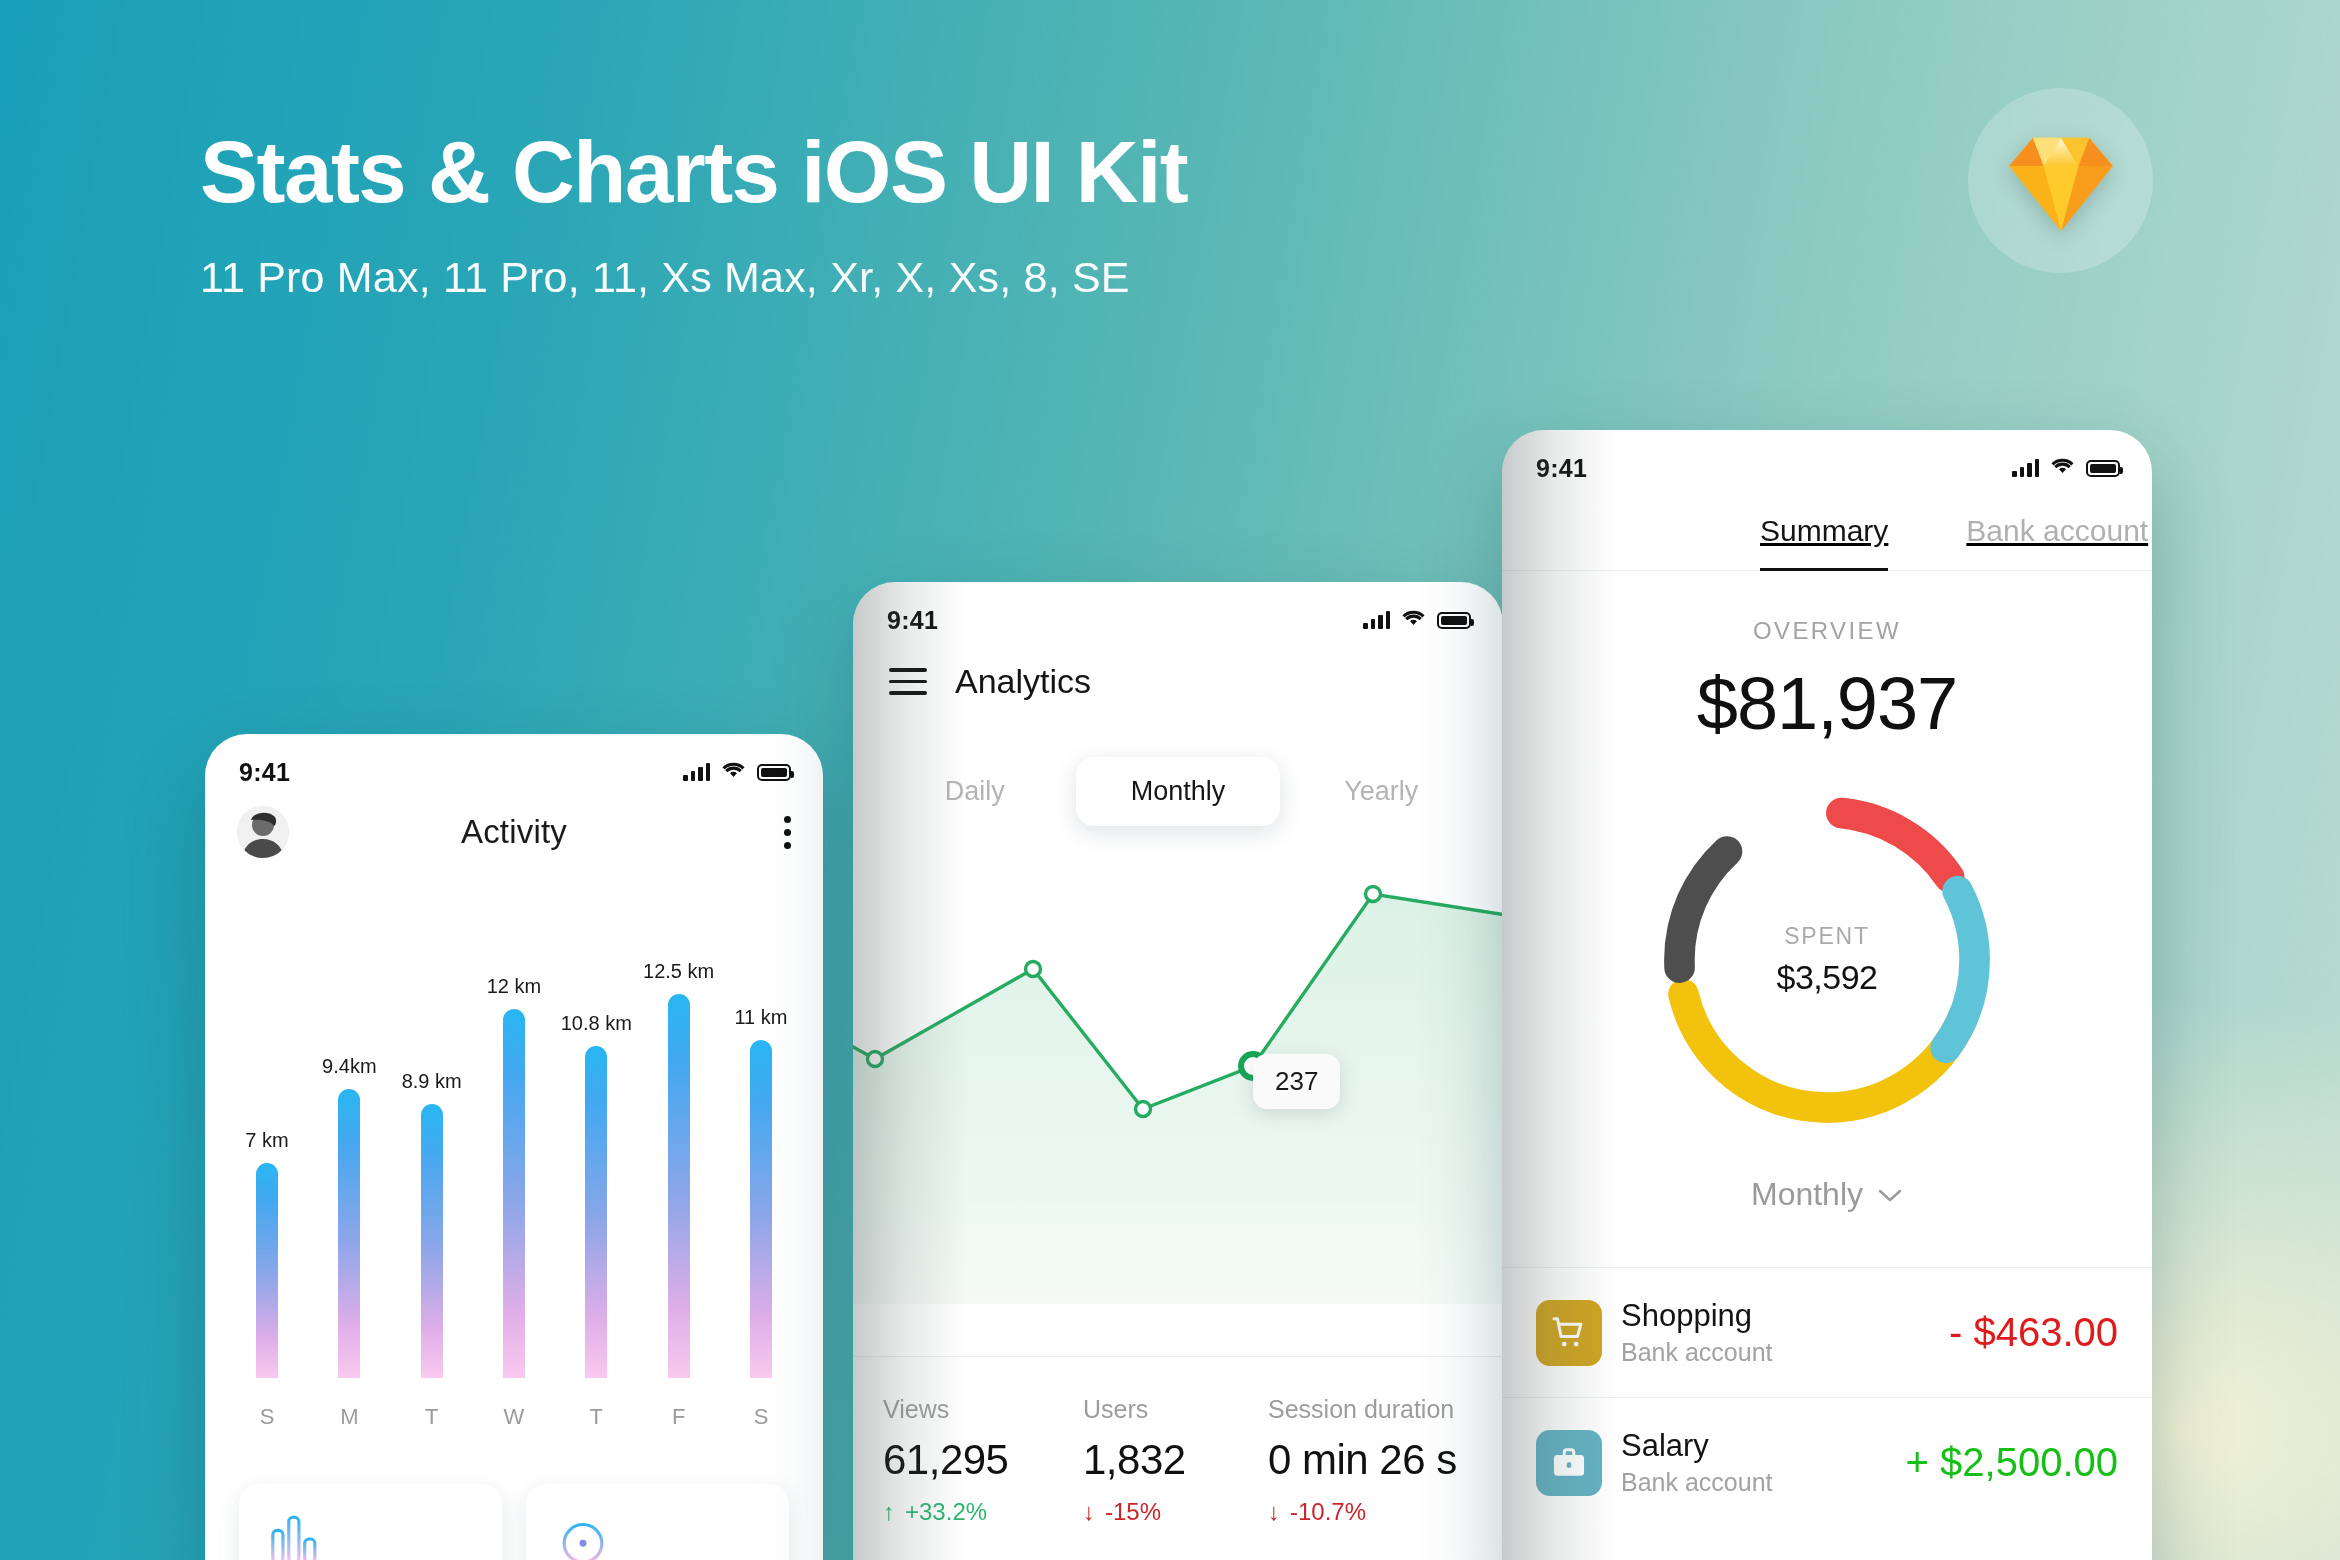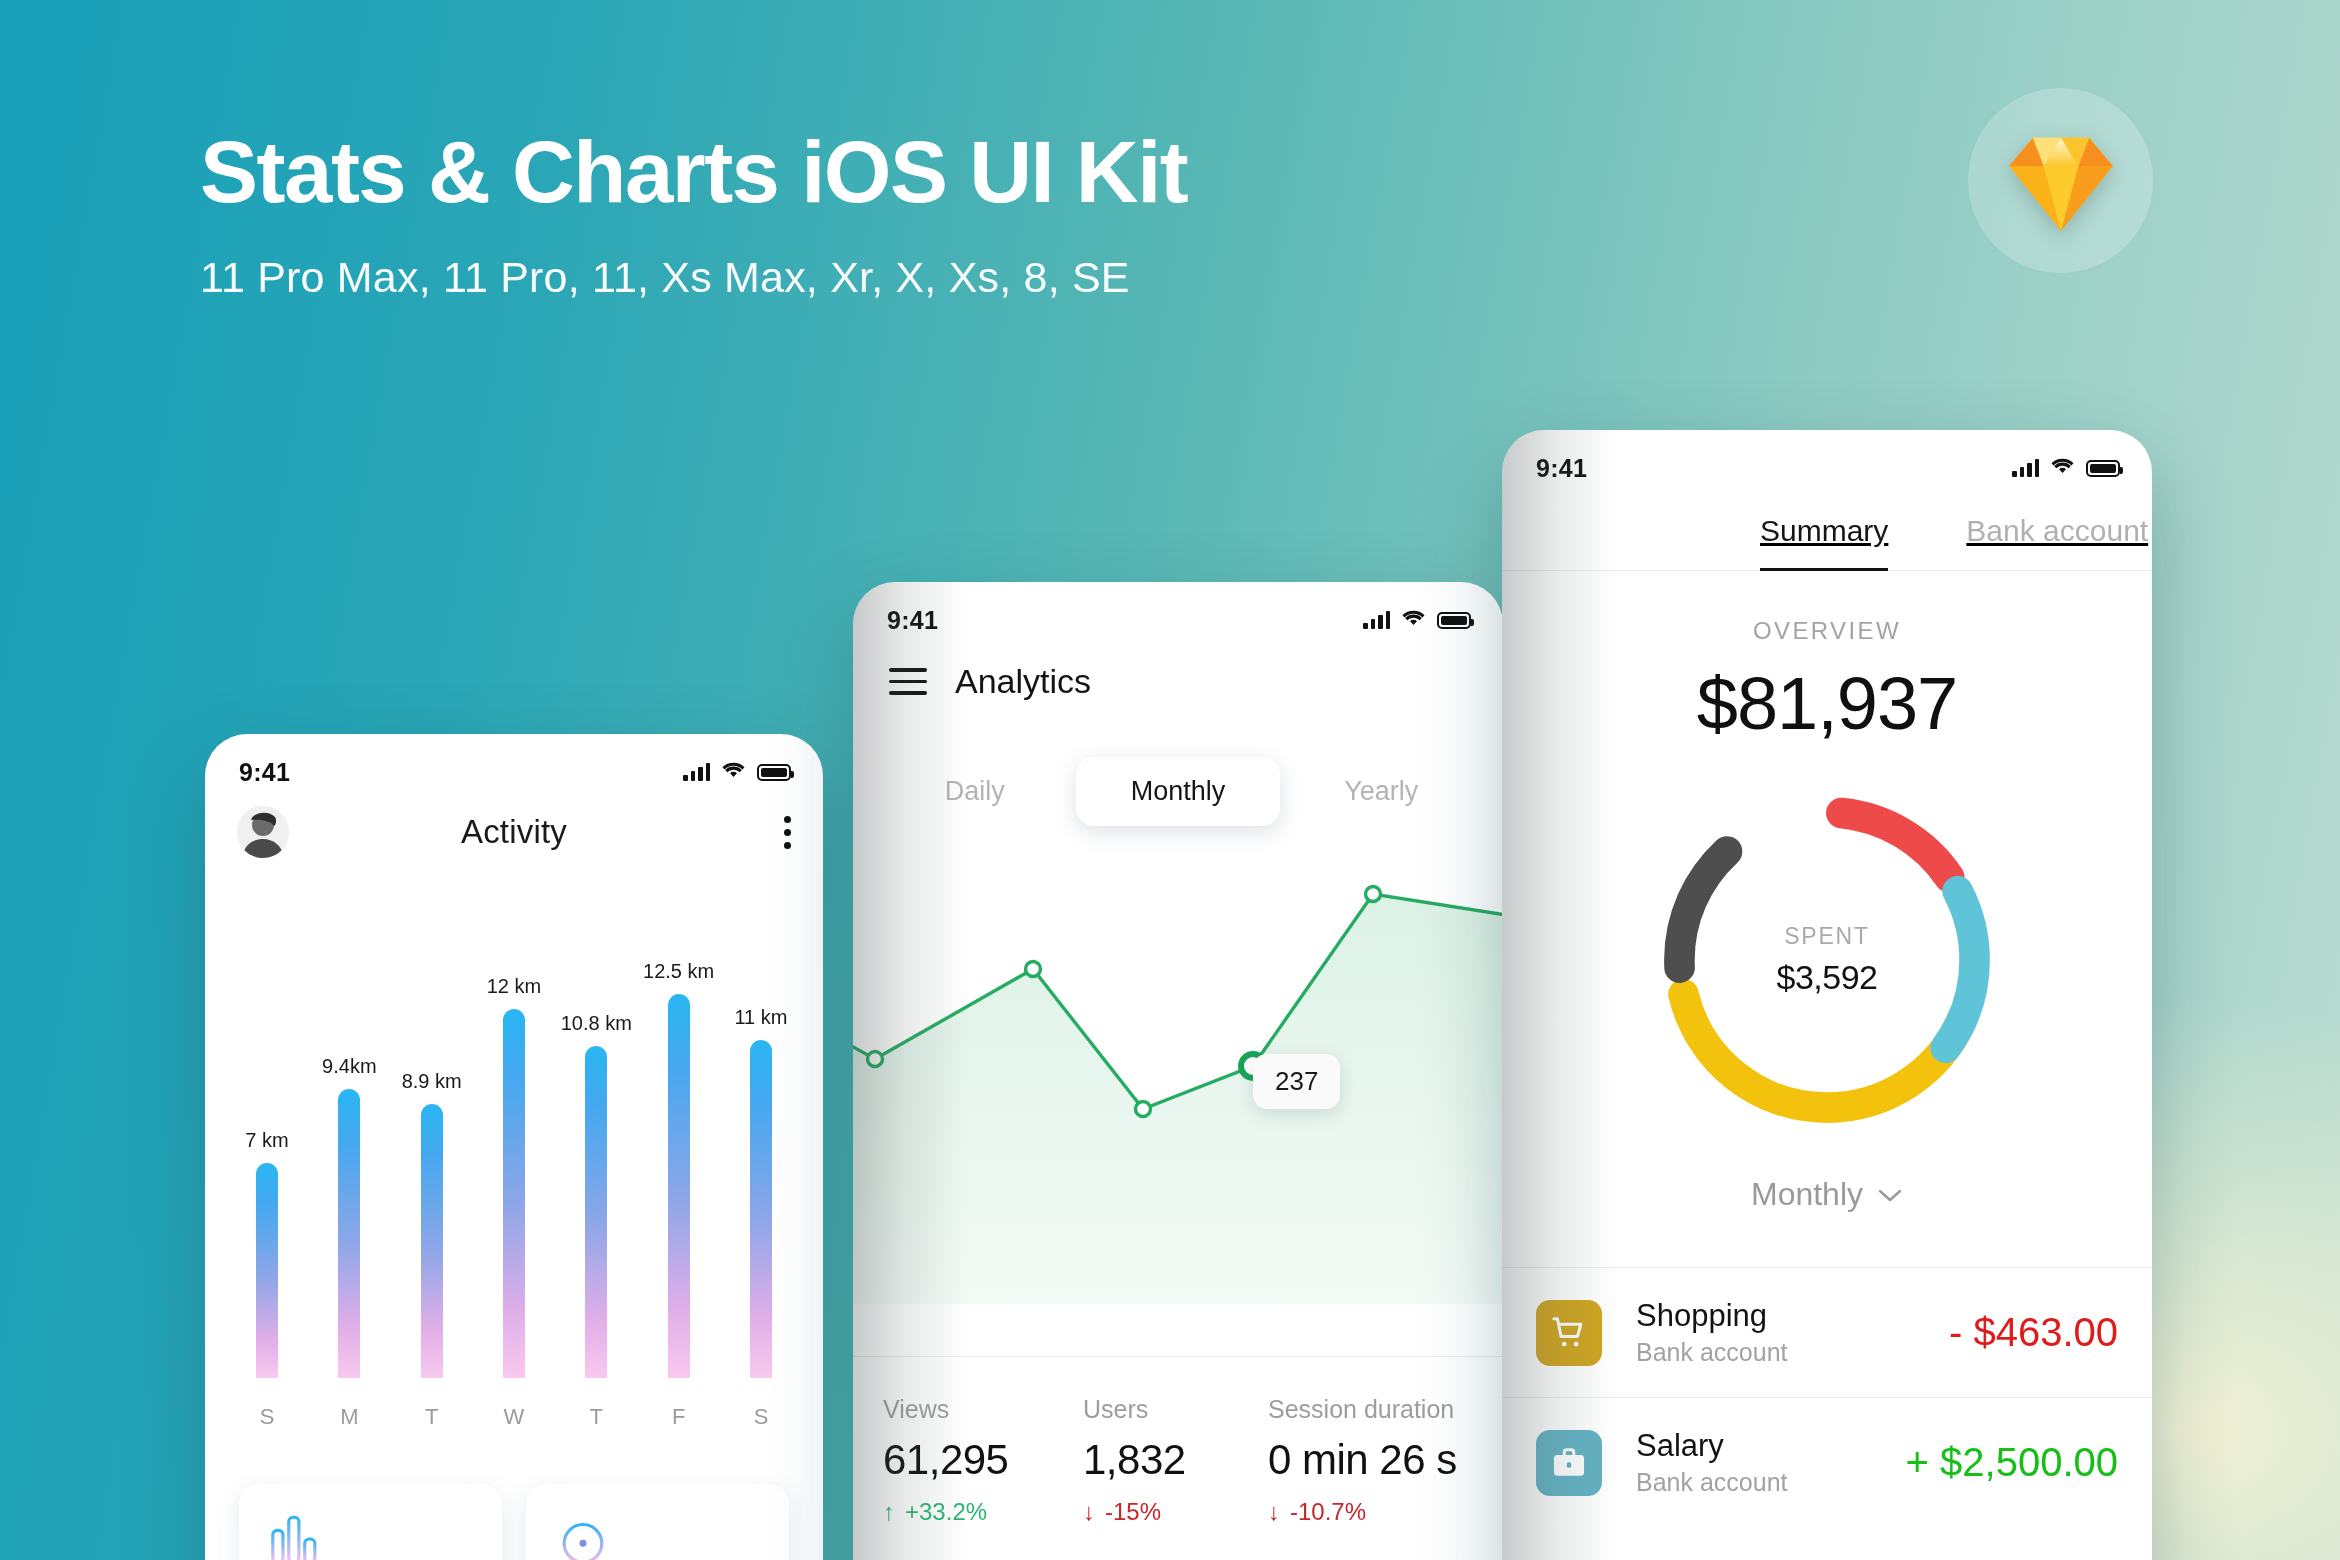--- a/index.html
+++ b/index.html
@@ -149,21 +149,21 @@
 
   .period{ display:flex; align-items:center; justify-content:center; gap:14px; margin-top:36px;
            font-size:32px; color:#9a9a9a; }
   .chev svg{ width:26px; height:16px; display:block; }
 
   .txn{ display:flex; align-items:center; padding:30px 34px; border-top:1px solid #ededed; }
   .txn-ic{ width:66px; height:66px; border-radius:14px; flex:0 0 66px;
            display:flex; align-items:center; justify-content:center; }
   .txn-ic svg{ width:38px; height:38px; }
   .ic-gold{ background:#cfa520; } .ic-teal{ background:#62b2c4; }
-  .txn-txt{ flex:1; margin-left:34px; }
+  .txn-txt{ flex:1; margin-left:19px; }
   .txn-name{ font-size:31px; color:#131313; }
   .txn-sub{ font-size:25px; color:#a2a2a2; margin-top:4px; }
   .txn-amt{ font-size:40px; white-space:nowrap; }
   .amt-neg{ color:#e01b1b; } .amt-pos{ color:#15bf15; }
 </style>
 </head>
 <body>
 
 <div class="hero">
   <div class="hero-title">Stats &amp; Charts iOS UI Kit</div>

